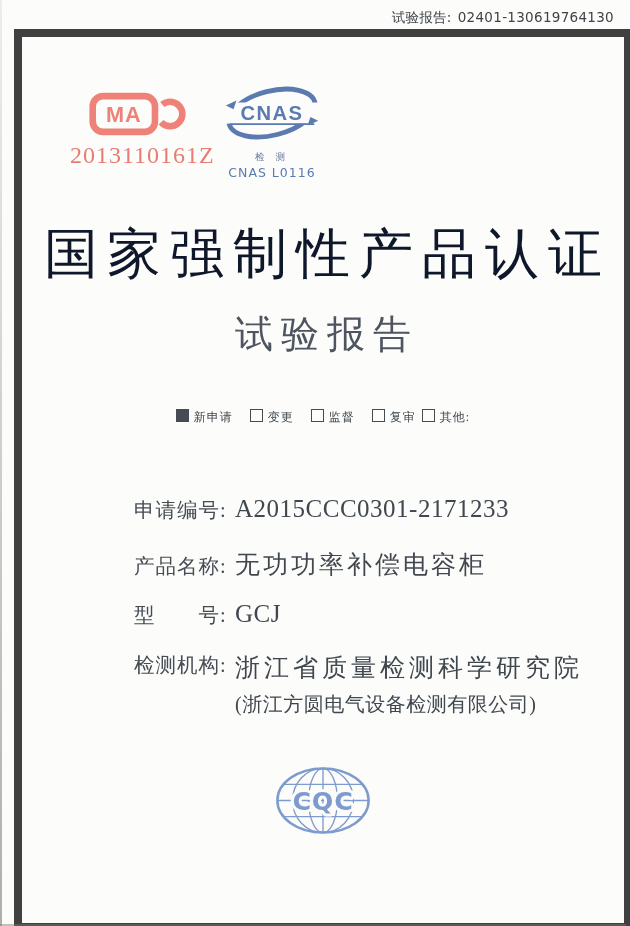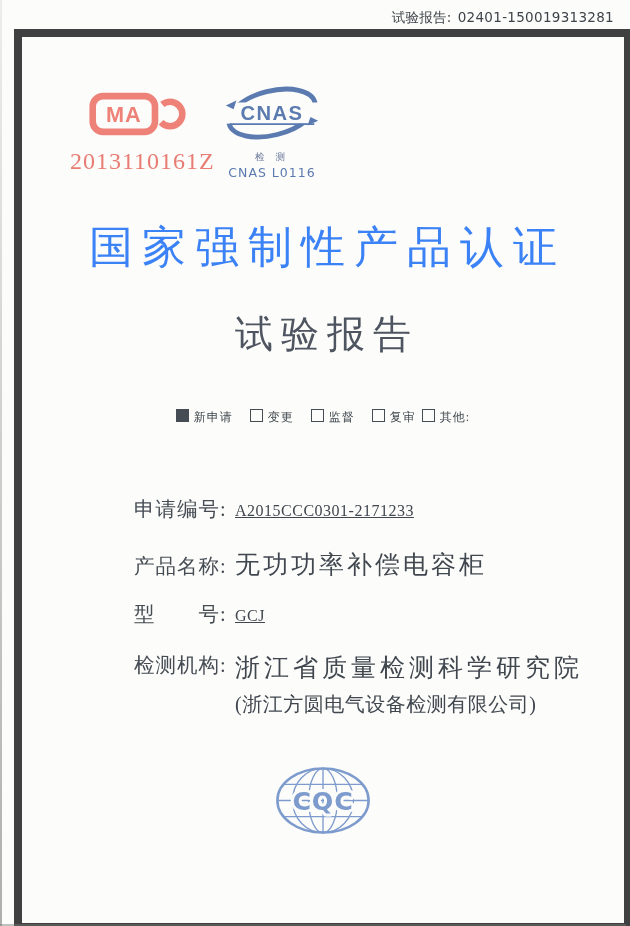--- a/index.html
+++ b/index.html
@@ -18,33 +18,33 @@
   .report-no { position:absolute; top:9px; right:16px;
     font-family:"DejaVu Sans","Liberation Sans",sans-serif;
     font-size:13.5px; color:#3e4349; letter-spacing:.3px; white-space:nowrap; }
   .report-no .lbl { margin-right:6px; }
 
   .border-box { position:absolute; left:14px; top:29px; width:602px; height:886px;
     border:8px solid #404040; }
 
   
   .cma-block { position:absolute; left:48px; top:54px; width:136px; text-align:center; }
-  .cma-reg { margin-top:7px; font-size:24px; color:#e87c73; letter-spacing:1px; }
+  .cma-reg { margin-top:1px; font-size:24px; color:#e87c73; letter-spacing:1px; }
 
   .cnas-block { position:absolute; left:194px; top:47px; width:112px; text-align:center;
     font-family:"DejaVu Sans","Liberation Sans",sans-serif; }
   .cnas-cap1 { margin-top:1px; font-size:9.5px; color:#67779a; letter-spacing:4px; }
   .cnas-cap2 { margin-top:1px; font-size:12.5px; color:#5a7ab0; letter-spacing:1px; }
 
   .cqc-block { position:absolute; left:244px; top:727px; width:114px; text-align:center; }
 
   
   .title-l1 { position:absolute; top:181px; left:0; width:100%;
-    text-align:center; font-size:44px; letter-spacing:9px; padding-left:9px;
-    box-sizing:border-box; color:#3b82f6; font-weight:500; }
+    text-align:center; font-size:54px; letter-spacing:9px; padding-left:9px;
+    box-sizing:border-box; color:#0f172a; font-weight:500; }
   .title-l2 { position:absolute; top:272px; left:0; width:100%;
     text-align:center; font-size:38px; letter-spacing:8px; padding-left:8px;
     box-sizing:border-box; color:#4e5560; font-weight:500; }
 
   
   .checkbox-row { position:absolute; top:372px; left:0; width:100%;
     text-align:center; font-size:12px; color:#3f474e; letter-spacing:1px; white-space:nowrap; }
   .cb-item { display:inline-block; }
   .cb-item + .cb-item { margin-left:13px; }
   .cb-item.tight { margin-left:2px; }
@@ -54,31 +54,31 @@
 
   
   .frow { position:absolute; left:112px; white-space:nowrap; }
   .frow.f0 { top:458px; }
   .frow.f1 { top:511px; }
   .frow.f2 { top:563px; }
   .frow.f3 { top:614px; display:flex; }
   .flabel { display:inline-block; width:101px; font-size:20.5px; letter-spacing:1px;
     color:#454c54; flex:none; }
   .fvalue { font-size:25px; color:#40474f; }
-  .fvalue.serif-num { font-size:16px; letter-spacing:.5px;text-decoration:underline; }
+  .fvalue.serif-num { font-size:25px; letter-spacing:.5px; }
   .fvalue.spread { letter-spacing:4px; }
   .fvalue-line2 { font-size:20px; letter-spacing:.5px; color:#40474f; margin-top:7px; }
 </style>
 </head>
 <body>
 
 <div class="page">
 
   <div class="report-no">
-    <span class="lbl">试验报告:</span><span>02401-150019313281</span>
+    <span class="lbl">试验报告:</span><span>02401-130619764130</span>
   </div>
 
   <div class="border-box">
 
     <div class="cma-block">
       <svg width="100" height="46" viewBox="0 0 106 48">
         <rect x="5" y="5" width="66" height="38" rx="11" fill="none" stroke="#ee8279" stroke-width="7"></rect>
         <circle cx="87" cy="24" r="13" fill="none" stroke="#ee8279" stroke-width="7" stroke-dasharray="31 21 30"></circle>
         <text x="38" y="32" text-anchor="middle" font-family="Liberation Sans, DejaVu Sans, sans-serif" font-size="23" font-weight="bold" letter-spacing="1" fill="#ee8279">MA</text>
       </svg>

